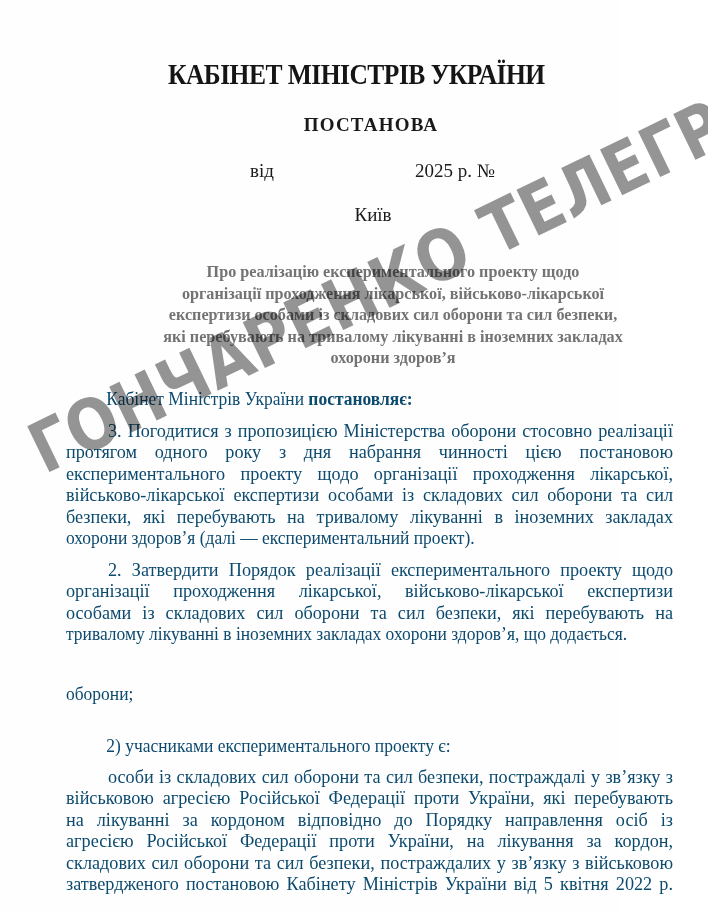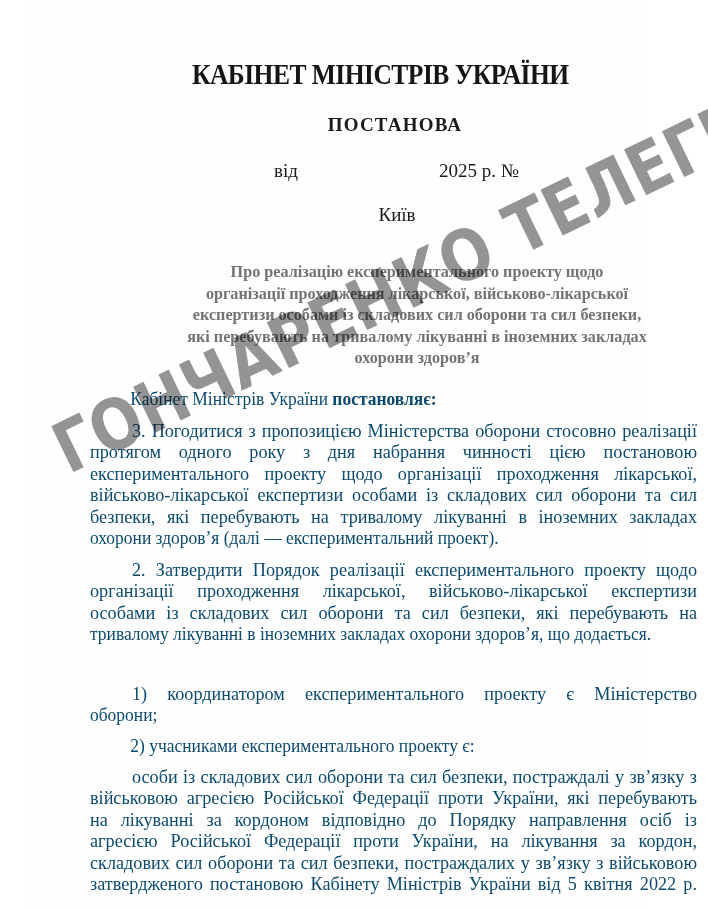--- a/index.html
+++ b/index.html
@@ -14,21 +14,20 @@
       overflow: hidden;
       font-family: "Liberation Serif", serif;
       color: #1a1a1a;
     }
     .page {
       position: absolute;
       left: 0; top: 0;
       width: 620px;
       height: 910px;
       background: #fefefe;
-      margin-left: 24px;
     }
     .abs {
       position: absolute;
       white-space: nowrap;
     }
     .title {
       left: 0;
       width: 708px;
       top: 58px;
       text-align: center;
@@ -159,21 +158,20 @@
 
   <div class="body-block" style="top:560px;">
     <span class="line indent" style="word-spacing: 5.65px; text-align-last: left;">2. Затвердити Порядок реалізації експериментального проекту щодо</span>
     <span class="line" style="word-spacing: 19.01px; text-align-last: left;">організації проходження лікарської, військово-лікарської експертизи</span>
     <span class="line" style="word-spacing: 6.5px; text-align-last: left;">особами із складових сил оборони та сил безпеки, які перебувають  на</span>
     <span class="line last" style="transform: scaleX(0.96); transform-origin: 0px 0px;">тривалому лікуванні в іноземних закладах охорони здоров’я, що додається.</span>
   </div>
 
 
   <div class="body-block" style="top:684px;">
-    <span class="line indent" style="word-spacing: 15.66px; text-align-last: left;">1) координатором експериментального проекту є Міністерство</span>
     <span class="line last" style="transform: scaleX(0.96); transform-origin: 0px 0px;">оборони;</span>
   </div>
 
   <div class="body-block" style="top:736px;">
     <span class="line last indent" style="transform: scaleX(0.96); transform-origin: 0px 0px;">2) учасниками експериментального проекту є:</span>
   </div>
 
   <div class="body-block" style="top:767px;">
     <span class="line indent" style="word-spacing: 0.77px; text-align-last: left;">особи із складових сил оборони та сил безпеки, постраждалі у зв’язку з</span>
     <span class="line" style="word-spacing: 4.28px; text-align-last: left;">військовою агресією Російської Федерації проти України, які перебувають</span>

